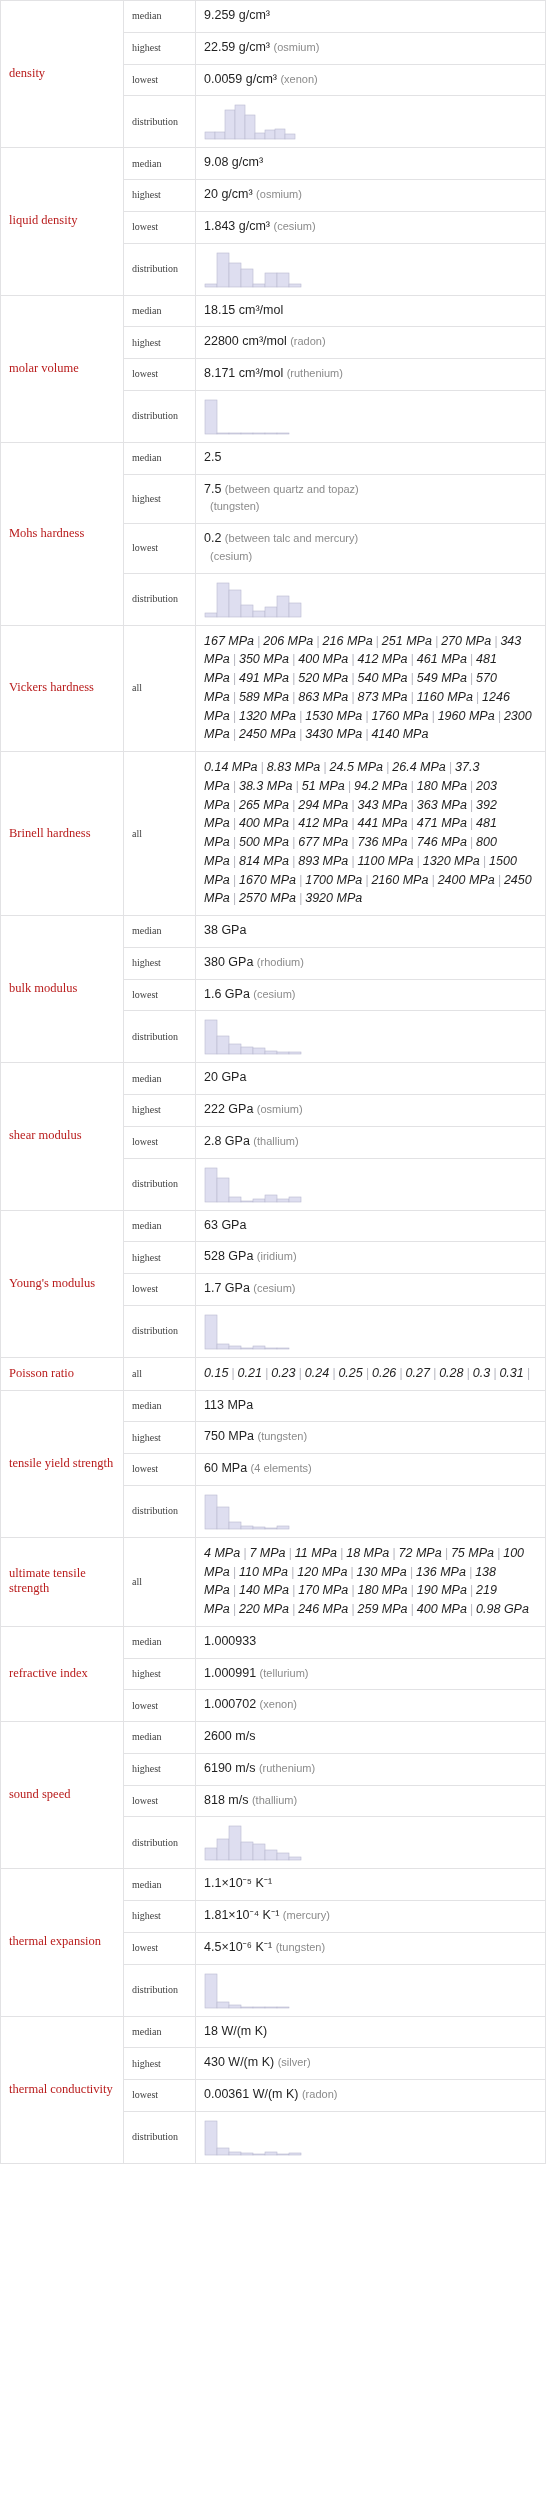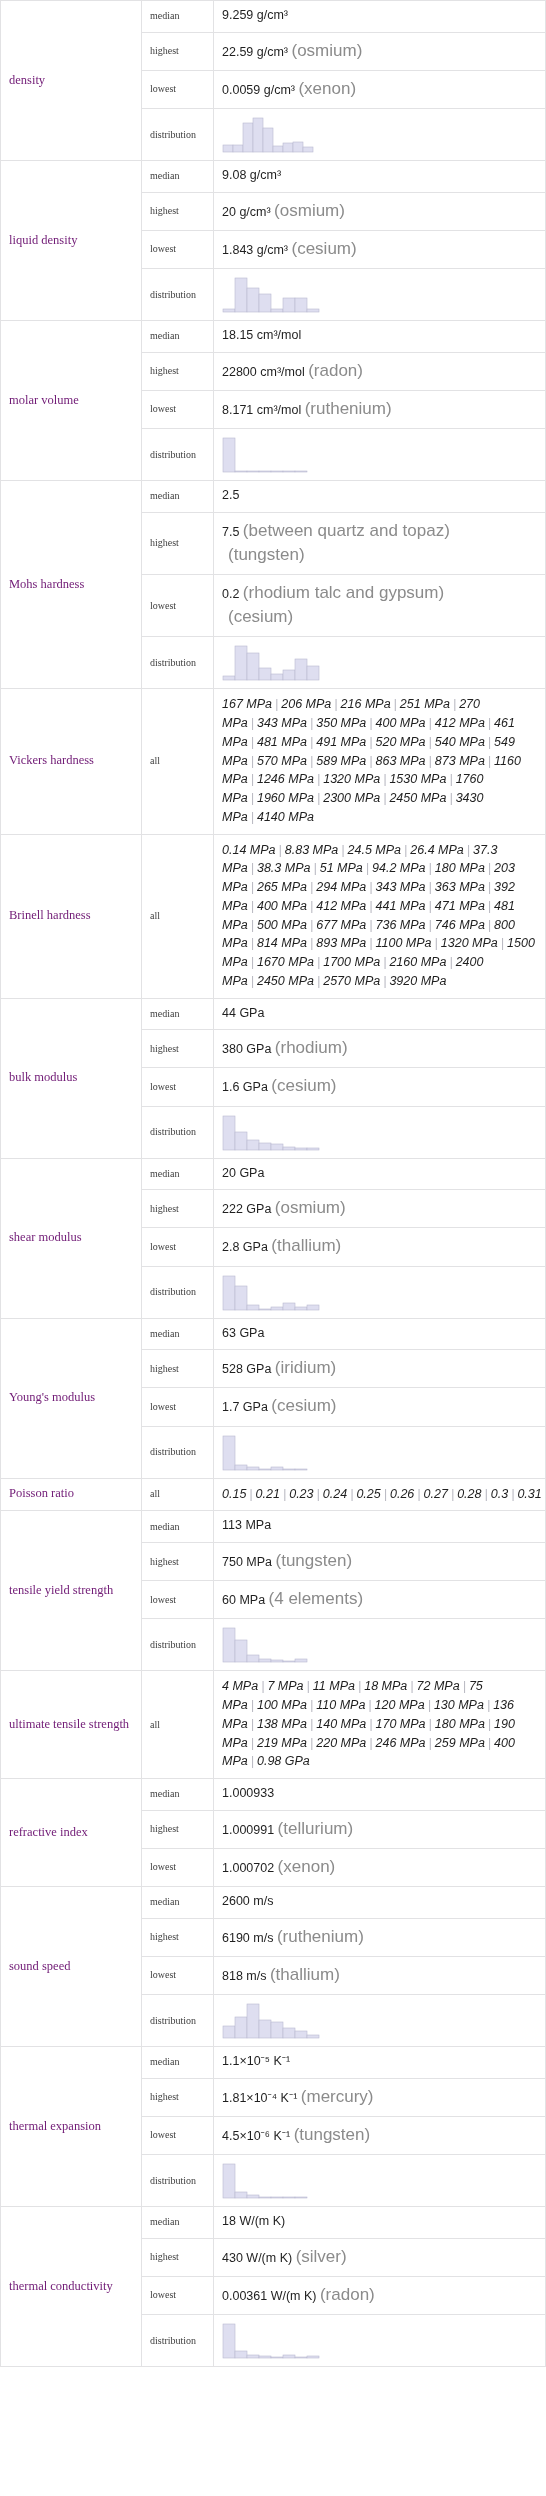--- a/index.html
+++ b/index.html
@@ -14,24 +14,24 @@
     width:546px;
     table-layout:fixed;
   }
   table.props td{
     border:1px solid #e2e2e4;
     vertical-align:middle;
     padding:6px 8px 7px 8px;
     box-sizing:border-box;
   }
   td.prop{
-    width:141px;
+    width:123px;
     font-family:"Liberation Serif", serif;
     font-size:12.5px;
-    color:#701a75;
+    color:#b91c1c;
     vertical-align:top;
     padding-top:8px;
     border-right:1px solid #e2e2e4;
   }
   td.lab{
     width:72px;
     font-family:"Liberation Serif", serif;
     font-size:10px;
     color:#404040;
     vertical-align:middle;
@@ -39,21 +39,21 @@
   td.val{
     font-size:12.5px;
     color:#1f1f1f;
     line-height:1.42;
     vertical-align:middle;
   }
   td.val.listcell{ line-height:1.5;font-style:italic; }
   .paren{
     color:#8b8b8b;
     font-family:"Liberation Sans", sans-serif;
-    font-size:17px;
+    font-size:11px;
   }
   .sep{color:#b9b9c2; padding:0 3px;}
   .dist{ padding:4px 8px 4px 8px; }
   svg.hist{ display:block; }
   .footer{
     font-family:"Liberation Sans", sans-serif;
     font-size:9.5px;
     color:#9a9aa2;
     padding:5px 4px 6px 4px;
   }
@@ -152,21 +152,21 @@
           <td class="prop" rowspan="4">Mohs hardness</td>
           <td class="lab">median</td>
           <td class="val">2.5</td>
         </tr>
         <tr>
           <td class="lab">highest</td>
           <td class="val">7.5 <span class="paren">(between quartz and topaz)</span><br><span class="paren" style="margin-left:6px">(tungsten)</span></td>
         </tr>
         <tr>
           <td class="lab">lowest</td>
-          <td class="val">0.2 <span class="paren">(rhodium talc and gypsum)</span><br><span class="paren" style="margin-left:6px">(cesium)</span></td>
+          <td class="val">0.2 <span class="paren">(between talc and mercury)</span><br><span class="paren" style="margin-left:6px">(cesium)</span></td>
         </tr>
         <tr>
           <td class="lab">distribution</td>
           <td class="val dist">
             <svg class="hist" width="98" height="38" viewBox="0 0 98 38">
               <rect x="1" y="33" width="12" height="4" fill="#dedef0" stroke="#b9b9cf" stroke-width="0.6"></rect>
               <rect x="13" y="3" width="12" height="34" fill="#dedef0" stroke="#b9b9cf" stroke-width="0.6"></rect>
               <rect x="25" y="10" width="12" height="27" fill="#dedef0" stroke="#b9b9cf" stroke-width="0.6"></rect>
               <rect x="37" y="25" width="12" height="12" fill="#dedef0" stroke="#b9b9cf" stroke-width="0.6"></rect>
               <rect x="49" y="31" width="12" height="6" fill="#dedef0" stroke="#b9b9cf" stroke-width="0.6"></rect>
@@ -182,21 +182,21 @@
           <td class="val listcell"><span>167 MPa</span><span class="sep">|</span><span>206 MPa</span><span class="sep">|</span><span>216 MPa</span><span class="sep">|</span><span>251 MPa</span><span class="sep">|</span><span>270 MPa</span><span class="sep">|</span><span>343 MPa</span><span class="sep">|</span><span>350 MPa</span><span class="sep">|</span><span>400 MPa</span><span class="sep">|</span><span>412 MPa</span><span class="sep">|</span><span>461 MPa</span><span class="sep">|</span><span>481 MPa</span><span class="sep">|</span><span>491 MPa</span><span class="sep">|</span><span>520 MPa</span><span class="sep">|</span><span>540 MPa</span><span class="sep">|</span><span>549 MPa</span><span class="sep">|</span><span>570 MPa</span><span class="sep">|</span><span>589 MPa</span><span class="sep">|</span><span>863 MPa</span><span class="sep">|</span><span>873 MPa</span><span class="sep">|</span><span>1160 MPa</span><span class="sep">|</span><span>1246 MPa</span><span class="sep">|</span><span>1320 MPa</span><span class="sep">|</span><span>1530 MPa</span><span class="sep">|</span><span>1760 MPa</span><span class="sep">|</span><span>1960 MPa</span><span class="sep">|</span><span>2300 MPa</span><span class="sep">|</span><span>2450 MPa</span><span class="sep">|</span><span>3430 MPa</span><span class="sep">|</span><span>4140 MPa</span></td>
         </tr>
         <tr>
           <td class="prop" rowspan="1">Brinell hardness</td>
           <td class="lab">all</td>
           <td class="val listcell"><span>0.14 MPa</span><span class="sep">|</span><span>8.83 MPa</span><span class="sep">|</span><span>24.5 MPa</span><span class="sep">|</span><span>26.4 MPa</span><span class="sep">|</span><span>37.3 MPa</span><span class="sep">|</span><span>38.3 MPa</span><span class="sep">|</span><span>51 MPa</span><span class="sep">|</span><span>94.2 MPa</span><span class="sep">|</span><span>180 MPa</span><span class="sep">|</span><span>203 MPa</span><span class="sep">|</span><span>265 MPa</span><span class="sep">|</span><span>294 MPa</span><span class="sep">|</span><span>343 MPa</span><span class="sep">|</span><span>363 MPa</span><span class="sep">|</span><span>392 MPa</span><span class="sep">|</span><span>400 MPa</span><span class="sep">|</span><span>412 MPa</span><span class="sep">|</span><span>441 MPa</span><span class="sep">|</span><span>471 MPa</span><span class="sep">|</span><span>481 MPa</span><span class="sep">|</span><span>500 MPa</span><span class="sep">|</span><span>677 MPa</span><span class="sep">|</span><span>736 MPa</span><span class="sep">|</span><span>746 MPa</span><span class="sep">|</span><span>800 MPa</span><span class="sep">|</span><span>814 MPa</span><span class="sep">|</span><span>893 MPa</span><span class="sep">|</span><span>1100 MPa</span><span class="sep">|</span><span>1320 MPa</span><span class="sep">|</span><span>1500 MPa</span><span class="sep">|</span><span>1670 MPa</span><span class="sep">|</span><span>1700 MPa</span><span class="sep">|</span><span>2160 MPa</span><span class="sep">|</span><span>2400 MPa</span><span class="sep">|</span><span>2450 MPa</span><span class="sep">|</span><span>2570 MPa</span><span class="sep">|</span><span>3920 MPa</span></td>
         </tr>
         <tr>
           <td class="prop" rowspan="4">bulk modulus</td>
           <td class="lab">median</td>
-          <td class="val">44 GPa</td>
+          <td class="val">38 GPa</td>
         </tr>
         <tr>
           <td class="lab">highest</td>
           <td class="val">380 GPa <span class="paren">(rhodium)</span></td>
         </tr>
         <tr>
           <td class="lab">lowest</td>
           <td class="val">1.6 GPa <span class="paren">(cesium)</span></td>
         </tr>
         <tr>

